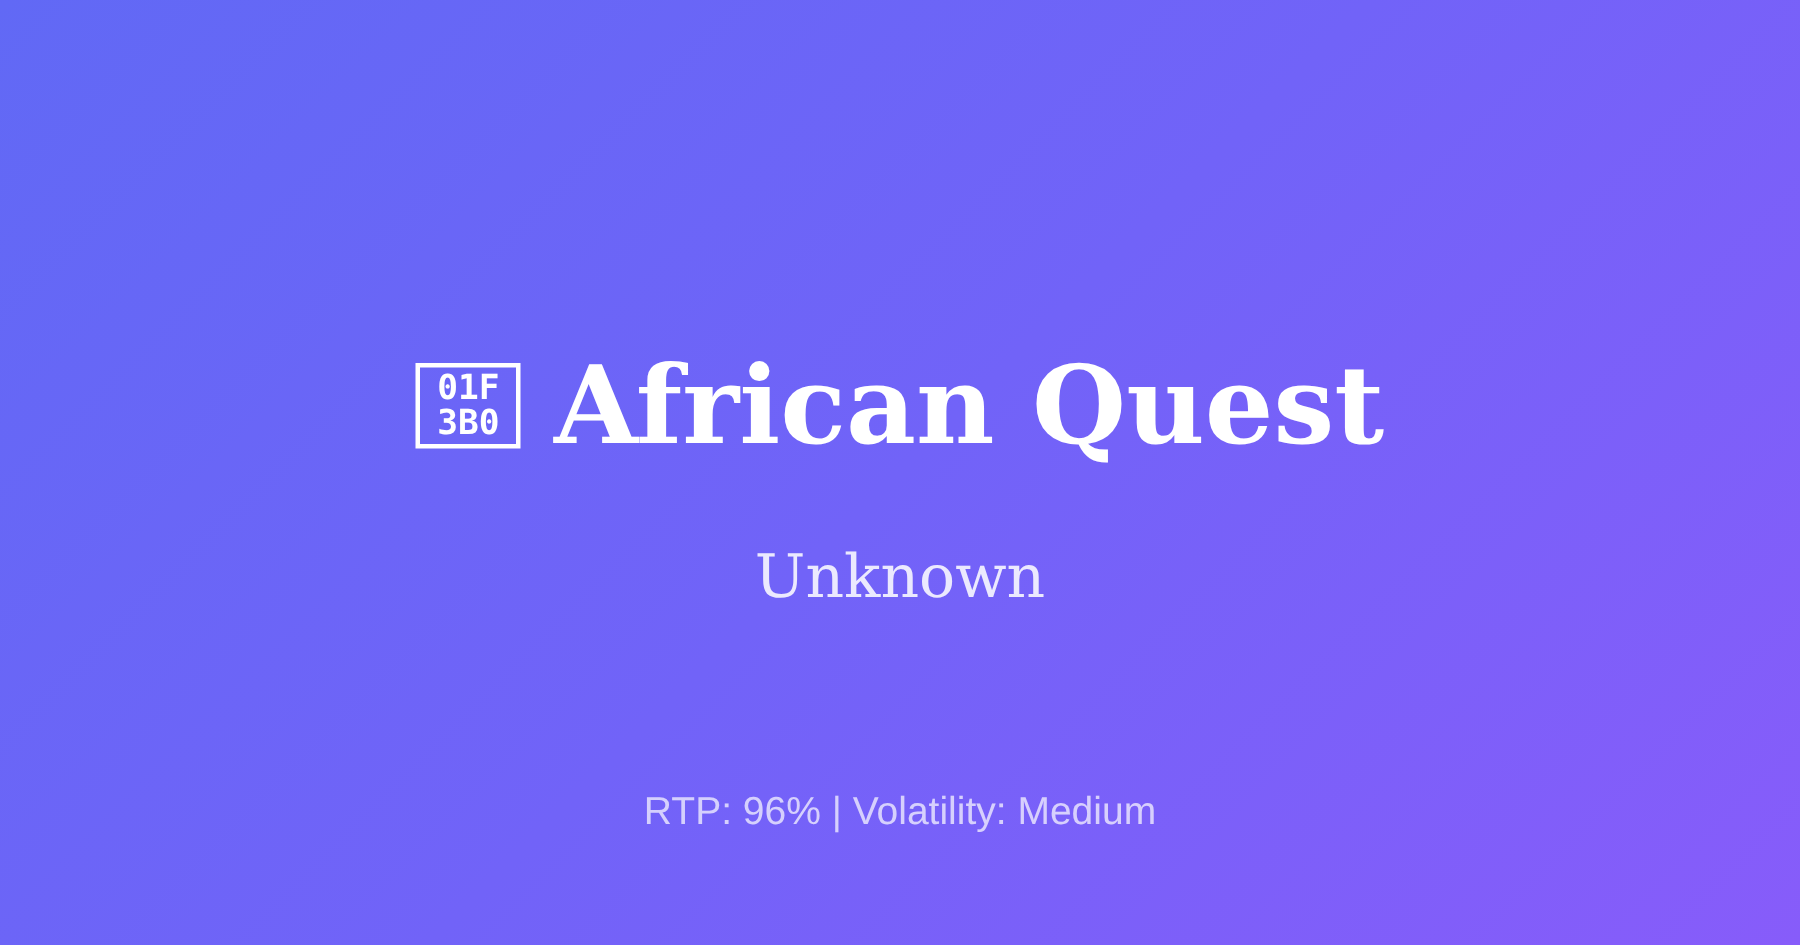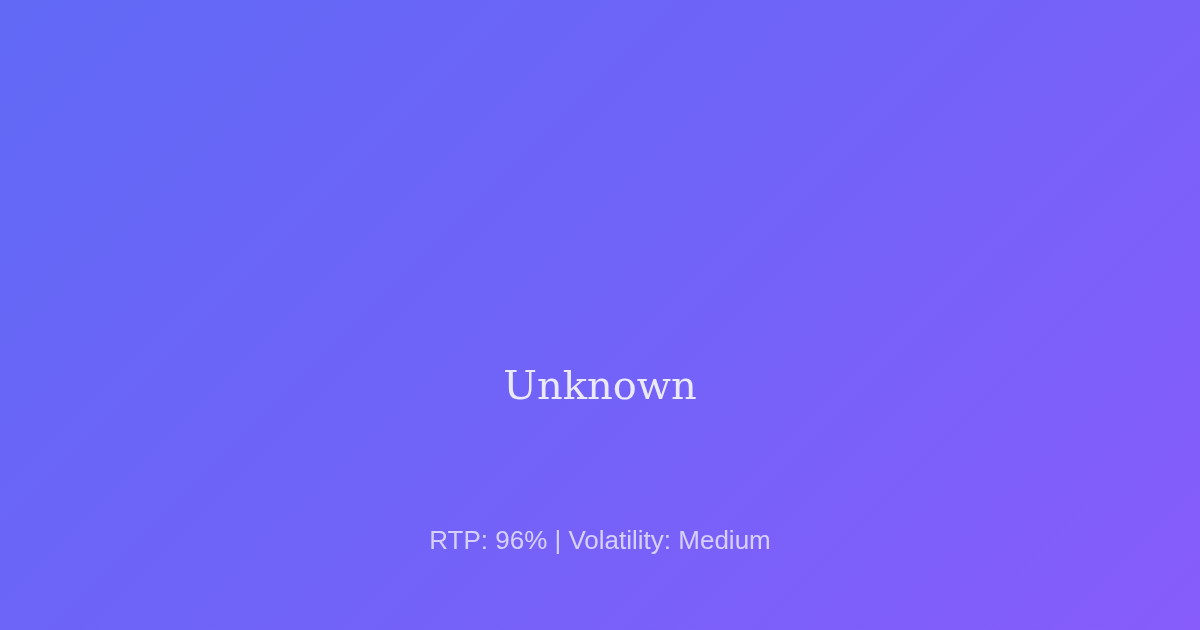--- a/index.html
+++ b/index.html
@@ -99,18 +99,28 @@
     font-size: 26px;
     line-height: 1.2;
     color: rgba(255, 255, 255, 0.70);
   }
 </style>
 </head>
 <body>
 
 <div id="og-card">
 
+  <div class="title-row">
+
+    <span class="tofu-glyph">
+      <span class="tofu-row">01F</span>
+      <span class="tofu-row">3B0</span>
+    </span>
+
+    <span class="game-title">African Quest</span>
+
+  </div>
 
   <div class="provider">Unknown</div>
 
   <div class="stats">RTP: 96% | Volatility: Medium</div>
 
 </div>
 
 </body></html>

